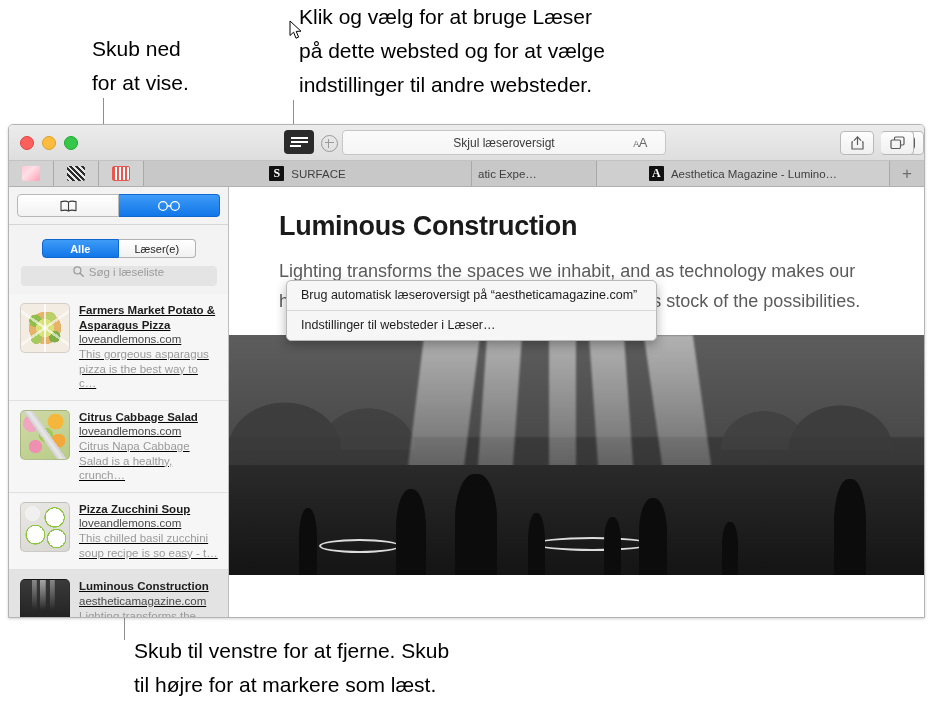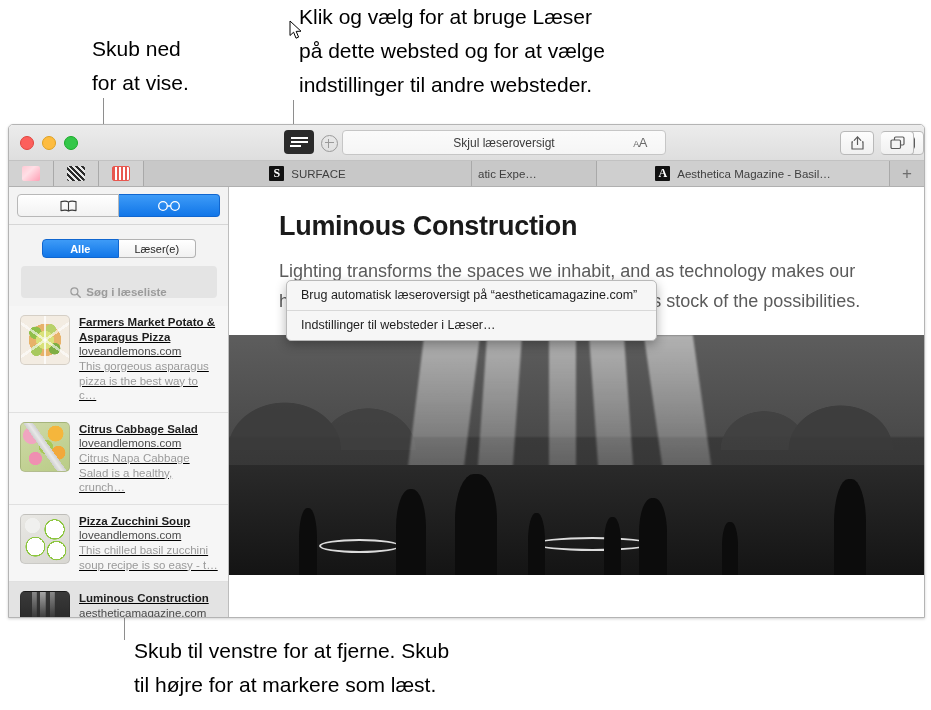--- a/index.html
+++ b/index.html
@@ -300,30 +300,29 @@
   .filt.on {
     background: linear-gradient(to bottom,#3e9bf7,#1176e8);
     border-color: #1066cf;
     color: #ffffff;
     font-weight: bold;
   }
 
   .sb-search {
     margin: 8px auto 0;
     width: 196px;
-    height: 32px;
+    height: 20px;
     background: #e4e4e4;
     border-radius: 4px;
     display: flex;
-    align-items: flex-end;
+    align-items: flex-start;
     justify-content: center;
     gap: 5px;
     color: #9b9b9b;
     font-size: 11.5px;
-    font-weight: bold;
   }
 
   .rl-list {
     margin-top: 8px;
     flex: 1;
     overflow: hidden;
     text-decoration: underline;
   }
   .rl-item {
     display: flex;
@@ -600,21 +599,21 @@
 
       <div class="tab">
         <span class="favicon-s">S</span>
         <span>SURFACE</span>
       </div>
       <div class="tab" style="flex:0 0 112px; justify-content:flex-start;">
         <span>atic Expe…</span>
       </div>
       <div class="tab active" style="flex:0 0 280px;">
         <span class="favicon-a">A</span>
-        <span>Aesthetica Magazine - Basil…</span>
+        <span>Aesthetica Magazine - Lumino…</span>
       </div>
       <div class="tab-add">+</div>
     </div>
 
     <div class="wbody">
 
       <div class="sidebar">
 
         <div class="sb-top">
           <div class="sb-seg">

